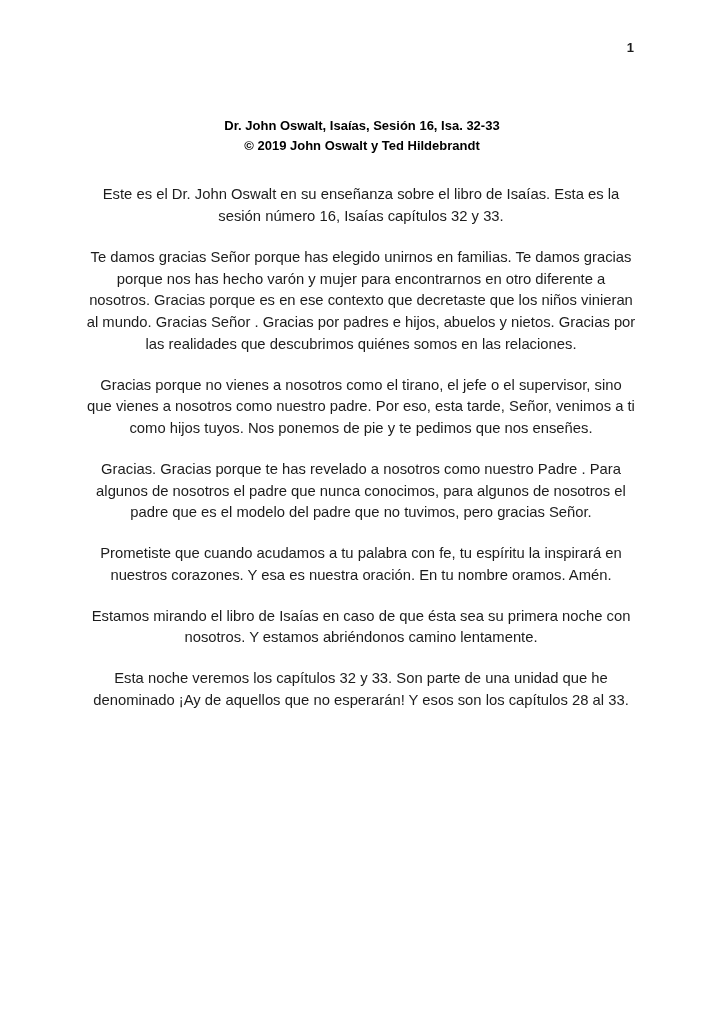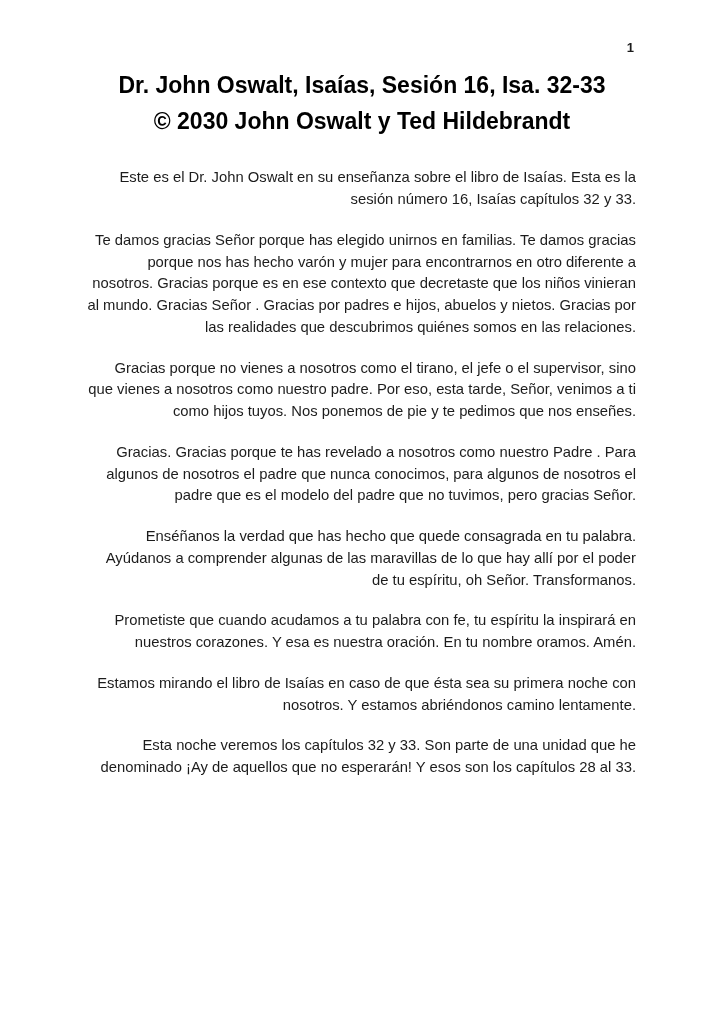--- a/index.html
+++ b/index.html
@@ -19,53 +19,52 @@
   }
   .page-number {
     position: absolute;
     top: 40px;
     right: 90px;
     font-size: 13px;
     font-weight: bold;
     color: #1c1c1c;
   }
   .title-block {
-    margin-top: 68px;
+    margin-top: 116px;
     text-align: center;
     font-weight: bold;
-    font-size: 23px;
+    font-size: 13px;
     line-height: 1.55;
     color: #000000;
   }
   .content {
     margin: 28px 88px 0 86px;
     font-size: 14.8px;
     line-height: 1.47;
-    text-align: right;
+    text-align: center;
   }
   .content p {
     margin: 0 0 19px 0;
   }
 </style>
 </head>
 <body>
 
 <div class="page">
 
   <div class="page-number">1</div>
 
   <div class="title-block">
     <div>Dr. John Oswalt, Isaías, Sesión 16, Isa. 32-33</div>
-    <div>© 2030 John Oswalt y Ted Hildebrandt</div>
+    <div>© 2019 John Oswalt y Ted Hildebrandt</div>
   </div>
 
   <div class="content">
     <p>Este es el Dr. John Oswalt en su enseñanza sobre el libro de Isaías. Esta es la sesión número 16, Isaías capítulos 32 y 33.</p>
     <p>Te damos gracias Señor porque has elegido unirnos en familias. Te damos gracias porque nos has hecho varón y mujer para encontrarnos en otro diferente a nosotros. Gracias porque es en ese contexto que decretaste que los niños vinieran al mundo. Gracias Señor . Gracias por padres e hijos, abuelos y nietos. Gracias por las realidades que descubrimos quiénes somos en las relaciones.</p>
     <p>Gracias porque no vienes a nosotros como el tirano, el jefe o el supervisor, sino que vienes a nosotros como nuestro padre. Por eso, esta tarde, Señor, venimos a ti como hijos tuyos. Nos ponemos de pie y te pedimos que nos enseñes.</p>
     <p>Gracias. Gracias porque te has revelado a nosotros como nuestro Padre . Para algunos de nosotros el padre que nunca conocimos, para algunos de nosotros el padre que es el modelo del padre que no tuvimos, pero gracias Señor.</p>
-    <p>Enséñanos la verdad que has hecho que quede consagrada en tu palabra. Ayúdanos a comprender algunas de las maravillas de lo que hay allí por el poder de tu espíritu, oh Señor. Transformanos.</p>
     <p>Prometiste que cuando acudamos a tu palabra con fe, tu espíritu la inspirará en nuestros corazones. Y esa es nuestra oración. En tu nombre oramos. Amén.</p>
     <p>Estamos mirando el libro de Isaías en caso de que ésta sea su primera noche con nosotros. Y estamos abriéndonos camino lentamente.</p>
     <p>Esta noche veremos los capítulos 32 y 33. Son parte de una unidad que he denominado ¡Ay de aquellos que no esperarán! Y esos son los capítulos 28 al 33.</p>
   </div>
 
 </div>
 
 </body></html>

